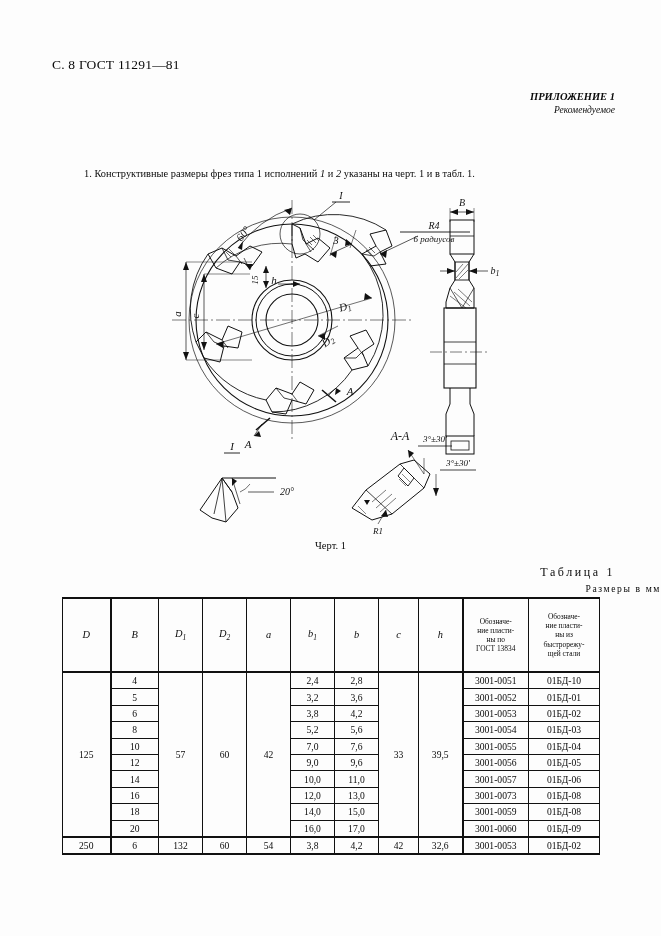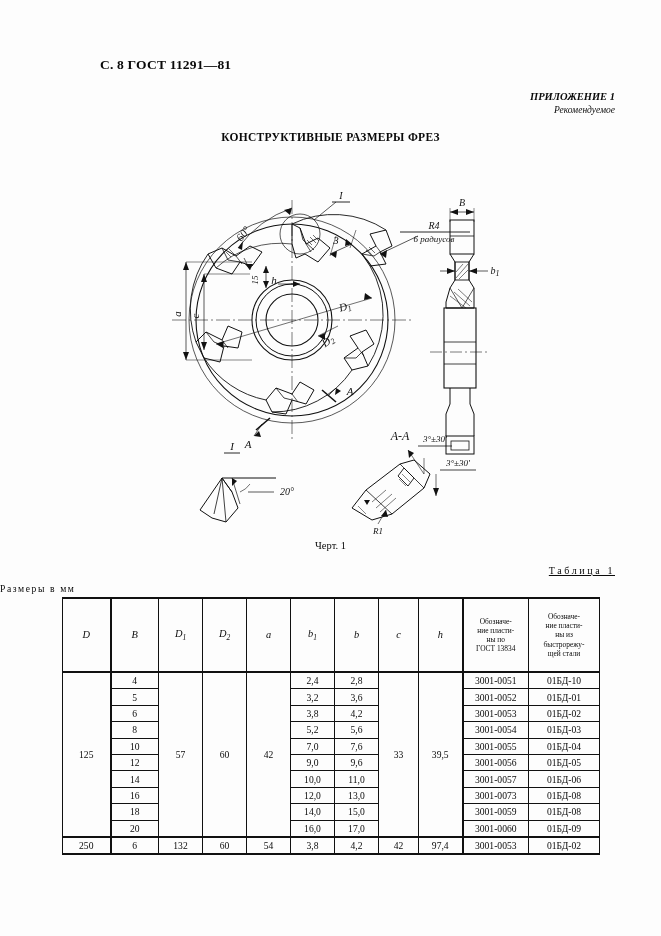--- a/index.html
+++ b/index.html
@@ -21,24 +21,23 @@
     inset: 0;
     background: #fdfdfd;
   }
 
   
   .page-header {
     position: absolute;
     left: 52px;
     top: 57px;
     font-size: 13.5px;
-    font-weight: bold;
+    font-weight: normal;
     letter-spacing: 0.2px;
     white-space: nowrap;
-    margin-left: 48px;
   }
 
   .appendix {
     position: absolute;
     right: 46px;
     top: 90px;
     text-align: right;
     font-style: italic;
     font-size: 10.5px;
     line-height: 1.35;
@@ -81,29 +80,28 @@
     top: 540px;
     text-align: center;
     font-size: 10.5px;
   }
 
   
   .table-label {
     position: absolute;
     right: 46px;
     top: 565px;
-    font-size: 10px;
+    font-size: 12px;
     letter-spacing: 2.6px;
-    text-decoration: underline;
   }
   .table-sizes {
     position: absolute;
     left: 0; right: 0;
     top: 583px;
-    text-align: left;
+    text-align: right;
     font-size: 9.6px;
     letter-spacing: 1.6px;
   }
 
   
   table.spec {
     position: absolute;
     left: 62px;
     top: 597px;
     width: 537px;
@@ -145,22 +143,29 @@
 
 <div class="page">
 
   <div class="page-header">С. 8 ГОСТ 11291—81</div>
 
   <div class="appendix">
     <div class="a-title">ПРИЛОЖЕНИЕ 1</div>
     <div class="a-sub">Рекомендуемое</div>
   </div>
 
-  <div class="doc-title">КОНСТРУКТИВНЫЕ РАЗМЕРЫ ФРЕЗ</div>
-
+
+  <div class="para-1">
+    <span>1.</span>
+    <span>Конструктивные размеры фрез типа 1 исполнений</span>
+    <i>1</i>
+    <span>и</span>
+    <i>2</i>
+    <span>указаны на черт. 1 и в табл. 1.</span>
+  </div>
 
   <div class="figure">
     <svg width="661" height="350" viewBox="0 0 661 350" xmlns="http://www.w3.org/2000/svg">
       <g fill="none" stroke="#111" stroke-width="0.9">
 
         <circle cx="292" cy="128" r="103" stroke-width="0.7" stroke-dasharray="0"></circle>
 
         <circle cx="292" cy="128" r="96" stroke-width="1.1"></circle>
 
         <circle cx="292" cy="128" r="40" stroke-width="1.1"></circle>
@@ -472,20 +477,20 @@
 
       <tr>
         <td class="top-thick bot-thick">250</td>
         <td class="top-thick bot-thick thick-l">6</td>
         <td class="top-thick bot-thick">132</td>
         <td class="top-thick bot-thick">60</td>
         <td class="top-thick bot-thick">54</td>
         <td class="top-thick bot-thick">3,8</td>
         <td class="top-thick bot-thick">4,2</td>
         <td class="top-thick bot-thick">42</td>
-        <td class="top-thick bot-thick thick-r">97,4</td>
+        <td class="top-thick bot-thick thick-r">32,6</td>
         <td class="top-thick bot-thick">3001-0053</td>
         <td class="top-thick bot-thick">01БД-02</td>
       </tr>
     </tbody>
   </table>
 
 </div>
 
 </body></html>

